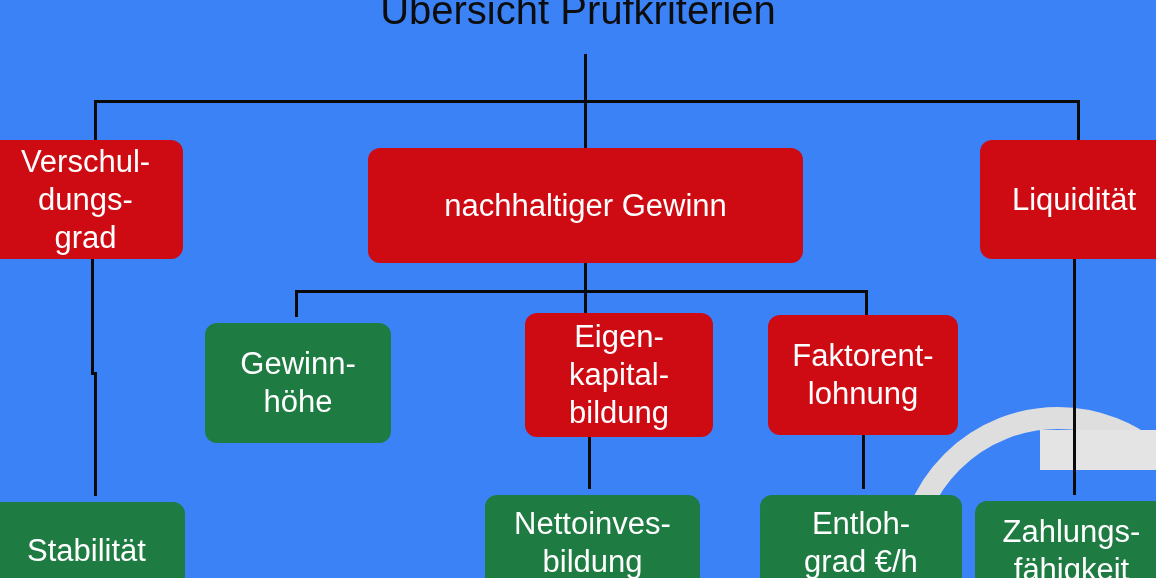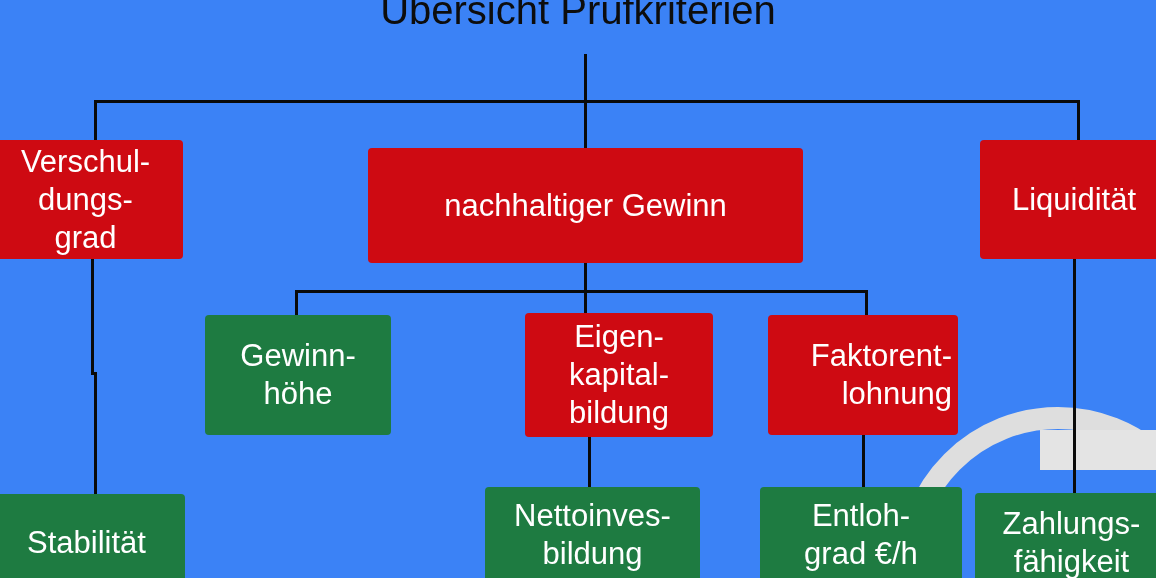--- a/index.html
+++ b/index.html
@@ -55,35 +55,35 @@
   }
   .hline {
     position: absolute;
     height: 3px;
     background: #0a0a0a;
   }
 
   
   .node {
     position: absolute;
-    border-radius: 4px;
+    border-radius: 12px;
     display: flex;
     align-items: center;
     justify-content: center;
     text-align: center;
     color: #ffffff;
     font-size: 31px;
     line-height: 38px;
     font-weight: 400;
     padding: 0 6px;
     box-sizing: border-box;
     letter-spacing: 0px;
   }
   .node.red   { background: #CE0A12; }
-  .node.green { background: #1E7B41; }
+  .node.green { background: #1E7B41; margin-top: 8px; }
 
   .node .node-label {
     display: block;
     width: 100%;
     white-space: pre-line;
   }
 
   
   .node.clip-left {
     border-top-left-radius: 0;
@@ -150,21 +150,21 @@
     <span class="node-label">Gewinn-
 höhe</span>
   </div>
 
   <div class="node red" style="left:495px; top:313px; width:188px; height:124px;margin-left:30px;">
     <span class="node-label">Eigen-
 kapital-
 bildung</span>
   </div>
 
-  <div class="node red" style="left:768px; top:315px; width:190px; height:120px;text-align:right;">
+  <div class="node red" style="left:768px; top:315px; width:190px; height:120px;">
     <span class="node-label">Faktorent-
 lohnung</span>
   </div>
 
   <div class="node green clip-left clip-bottom" style="left:-12px; top:494px; width:197px; height:110px; align-items:flex-start; padding-top:30px;">
     <span class="node-label">Stabilität</span>
   </div>
 
   <div class="node green clip-bottom" style="left:485px; top:487px; width:215px; height:130px; align-items:flex-start; padding-top:10px;">
     <span class="node-label">Nettoinves-

